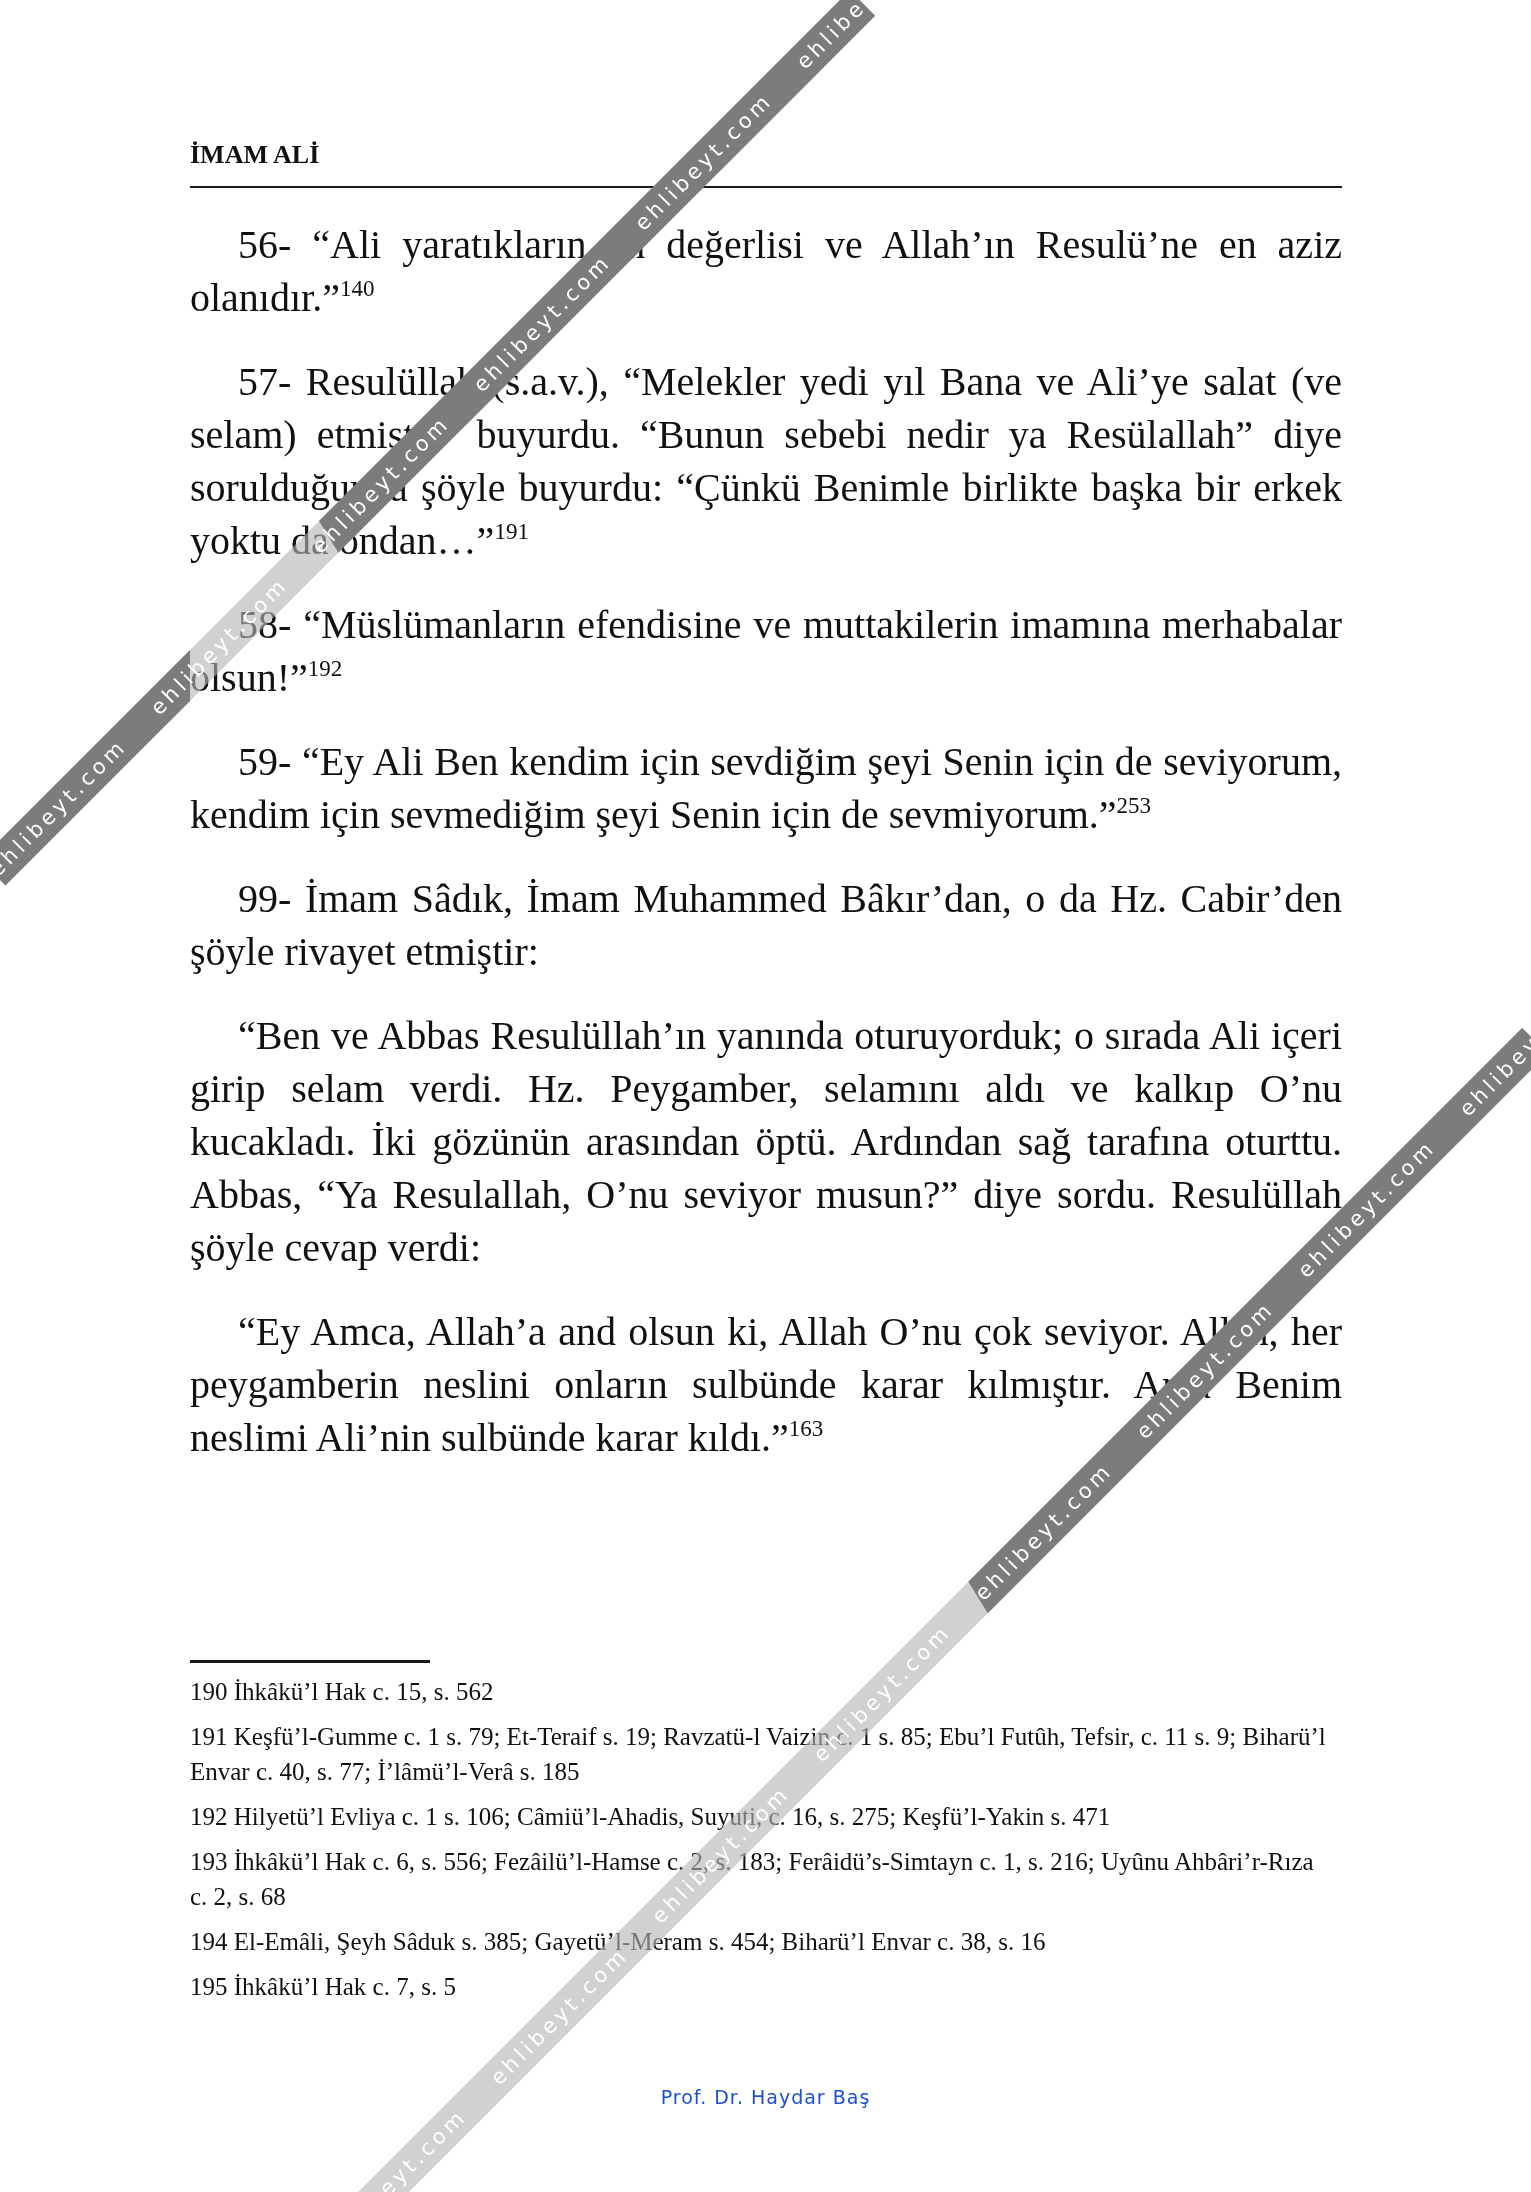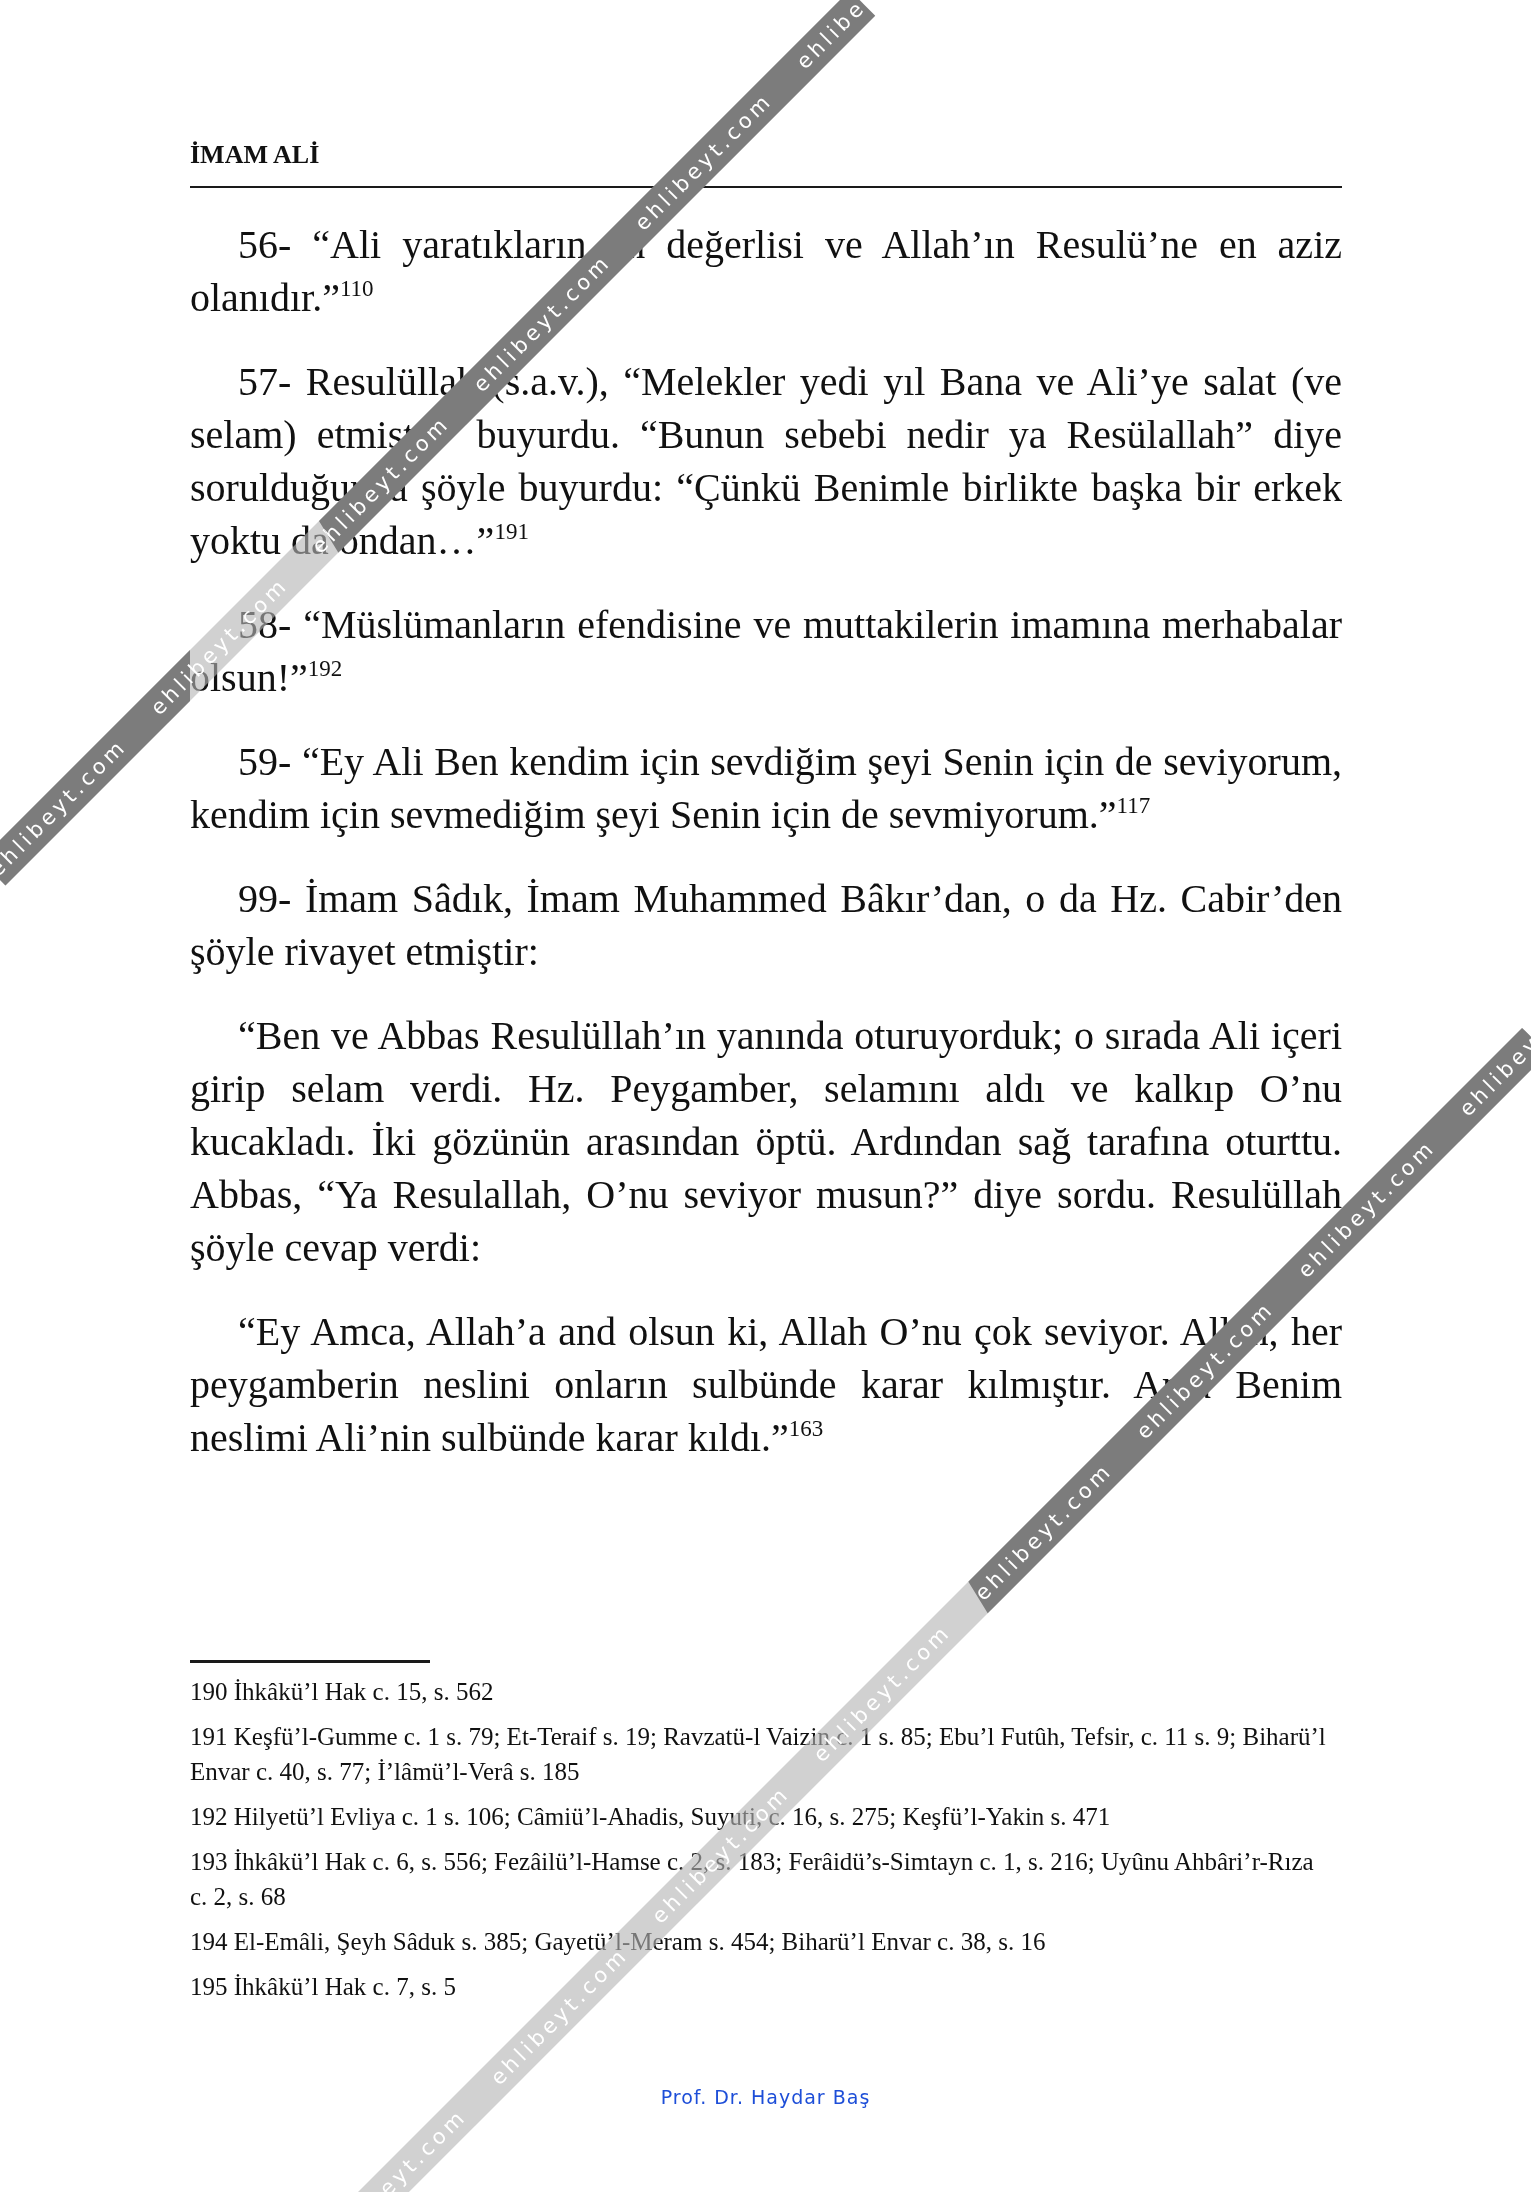--- a/index.html
+++ b/index.html
@@ -121,24 +121,24 @@
 </style>
 </head>
 <body>
 
 <div class="page">
 
   <div class="running-head">İMAM ALİ</div>
   <div class="head-rule"></div>
 
   <div class="body-text">
-    <p><span>56- “Ali yaratıkların en değerlisi ve Allah’ın Resulü’ne en aziz olanıdır.”</span><sup class="fnref">110</sup></p>
+    <p><span>56- “Ali yaratıkların en değerlisi ve Allah’ın Resulü’ne en aziz olanıdır.”</span><sup class="fnref">140</sup></p>
     <p><span>57- Resulüllah (s.a.v.), “Melekler yedi yıl Bana ve Ali’ye salat (ve selam) etmiştir” buyurdu. “Bunun sebebi nedir ya Resülallah” diye sorulduğunda şöyle buyurdu: “Çünkü Benimle birlikte başka bir erkek yoktu da ondan…”</span><sup class="fnref">191</sup></p>
     <p><span>58- “Müslümanların efendisine ve muttakilerin imamına merha­balar olsun!”</span><sup class="fnref">192</sup></p>
-    <p><span>59- “Ey Ali Ben kendim için sevdiğim şeyi Senin için de seviyo­rum, kendim için sevmediğim şeyi Senin için de sevmiyorum.”</span><sup class="fnref">117</sup></p>
+    <p><span>59- “Ey Ali Ben kendim için sevdiğim şeyi Senin için de seviyo­rum, kendim için sevmediğim şeyi Senin için de sevmiyorum.”</span><sup class="fnref">253</sup></p>
     <p><span>99- İmam Sâdık, İmam Muhammed Bâkır’dan, o da Hz. Cabir’den şöyle rivayet etmiştir:</span></p>
     <p><span>“Ben ve Abbas Resulüllah’ın yanında oturuyorduk; o sırada Ali içeri girip selam verdi. Hz. Peygamber, selamını aldı ve kalkıp O’nu kucakladı. İki gözünün arasından öptü. Ardından sağ tarafına oturttu. Abbas, “Ya Resulallah, O’nu seviyor musun?” diye sordu. Resulüllah şöyle cevap verdi:</span></p>
     <p><span>“Ey Amca, Allah’a and olsun ki, Allah O’nu çok seviyor. Allah, her peygamberin neslini onların sulbünde karar kılmıştır. Ama Be­nim neslimi Ali’nin sulbünde karar kıldı.”</span><sup class="fnref">163</sup></p>
   </div>
 
   <div class="fn-rule"></div>
 
   <div class="footnotes">
     <div class="fn">190 İhkâkü’l Hak c. 15,  s. 562</div>
     <div class="fn">191 Keşfü’l-Gumme c. 1 s. 79; Et-Teraif s. 19; Ravzatü-l Vaizin c. 1 s. 85; Ebu’l Futûh, Tefsir, c. 11 s. 9; Biharü’l Envar c. 40, s. 77; İ’lâmü’l-Verâ s. 185</div>

